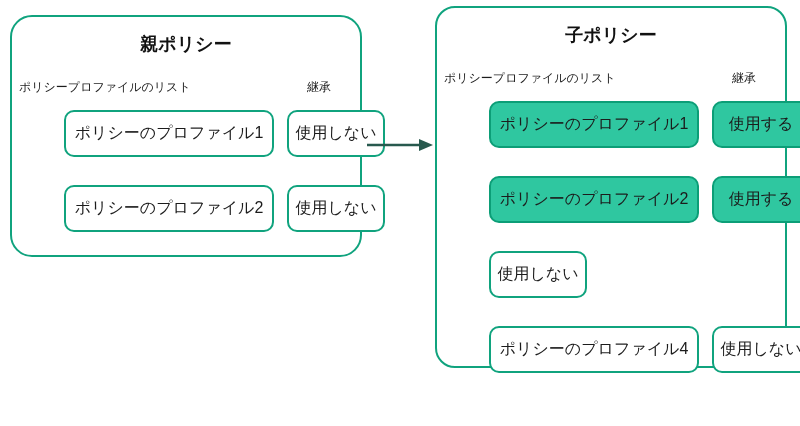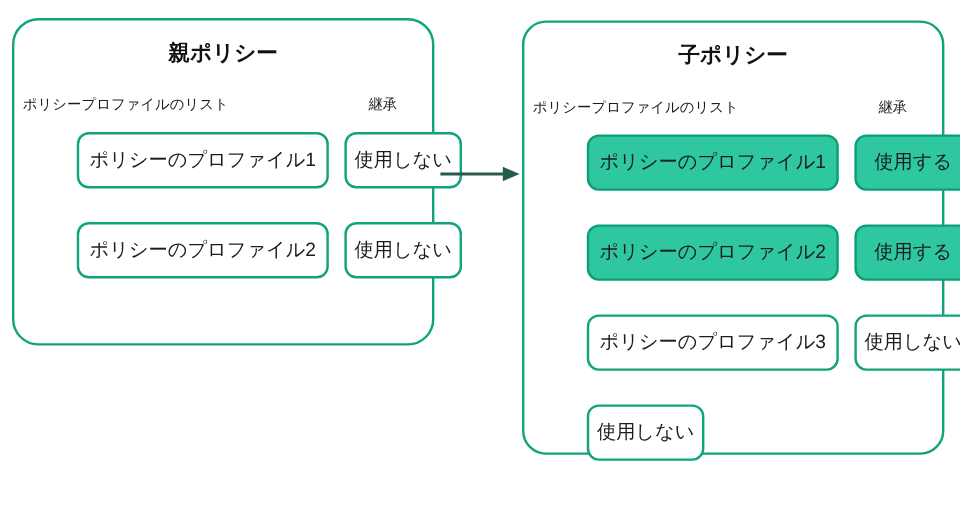--- a/index.html
+++ b/index.html
@@ -22,22 +22,22 @@
     background:#fff;
     overflow:hidden;
   }
   .panel{
     position:absolute;
     width:352px;
     background:#fff;
     border:2px solid var(--accent);
     border-radius:20px;
   }
-  .panel-parent{left:10px;top:15px;height:273px;border-radius:22px;}
-  .panel-child{left:435px;top:17px;height:362px;}
+  .panel-parent{left:10px;top:15px;height:242px;border-radius:22px;}
+  .panel-child{left:435px;top:6px;height:362px;}
   .panel-title{
     position:absolute;
     top:16px;left:0;
     width:100%;
     text-align:center;
     font-size:18px;
     line-height:22px;
     font-weight:bold;
     color:#111;
   }
@@ -126,22 +126,22 @@
     <div class="rows">
       <div class="row active">
         <div class="pill pill-profile">ポリシーのプロファイル1</div>
         <div class="pill pill-inherit">使用する</div>
       </div>
       <div class="row active">
         <div class="pill pill-profile">ポリシーのプロファイル2</div>
         <div class="pill pill-inherit">使用する</div>
       </div>
       <div class="row">
-        <div class="pill pill-profile">ポリシーのプロファイル3</div>
         <div class="pill pill-inherit">使用しない</div>
       </div>
       <div class="row">
+        <div class="pill pill-profile">ポリシーのプロファイル4</div>
         <div class="pill pill-inherit">使用しない</div>
       </div>
     </div>
   </section>
 
 </div>
 
 </body></html>

